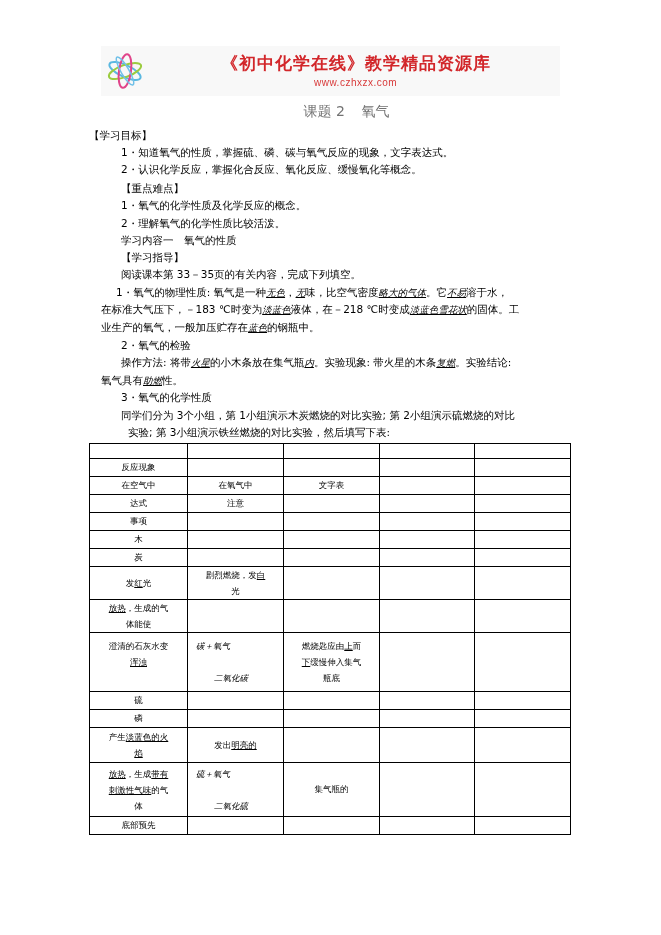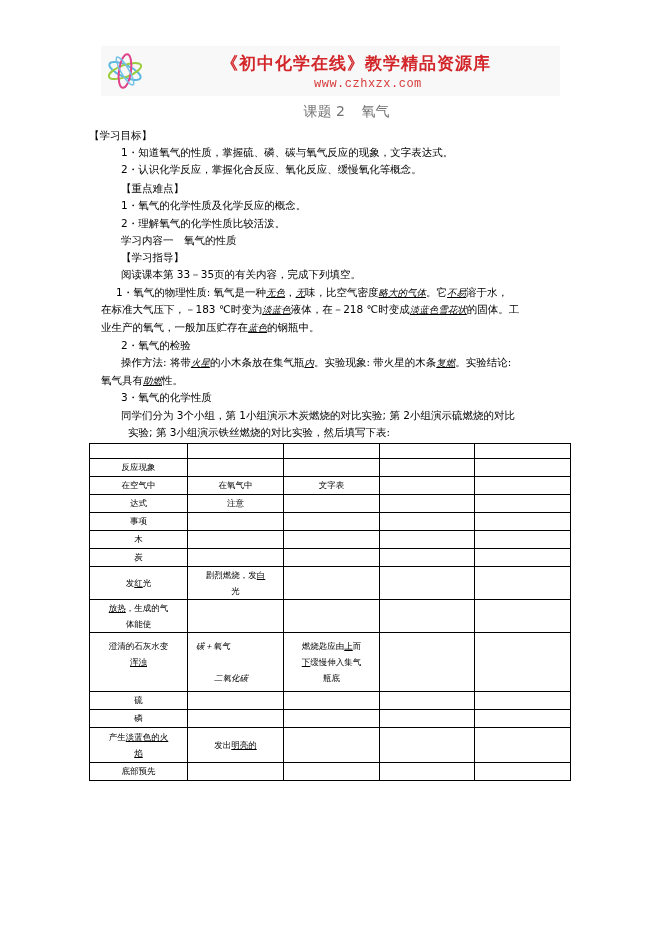--- a/index.html
+++ b/index.html
@@ -3,22 +3,22 @@
   <meta charset="utf-8">
   <style>
     html, body { margin: 0; padding: 0; background: #ffffff; }
     body { width: 661px; height: 935px; position: relative; overflow: hidden;
            font-family: "DejaVu Sans", "Liberation Sans", sans-serif; color: #000; }
     .banner { position: absolute; left: 101px; top: 46px; width: 459px; height: 50px;
               background: #f8f8f8; }
     .logo { position: absolute; left: 4px; top: 6px; width: 40px; height: 38px; }
     .banner-title { position: absolute; left: 120px; top: 6px; font-size: 17px; font-weight: bold;
                     color: #d2262a; letter-spacing: 1px; font-family: "DejaVu Serif", serif; white-space: nowrap; }
-    .banner-url { position: absolute; left: 213px; top: 31px; font-size: 12px; color: #d83a3a;
-                  font-family: Liberation Mono, monospace; letter-spacing: 0.5px; }
+    .banner-url { position: absolute; left: 213px; top: 31px; font-size: 10px; color: #d83a3a;
+                  font-family: Liberation Sans, sans-serif; letter-spacing: 0.5px; }
     .title { position: absolute; left: 0; width: 661px; top: 103px; text-align: center;
              color: #737373; font-size: 14px; font-family: "DejaVu Sans", sans-serif; padding-left: 16px; }
     .title span { margin: 0 6px; }
     .line { position: absolute; font-size: 10.5px; white-space: nowrap; line-height: 14px; text-align: right; }
     u { text-decoration: underline; }
     .ans { font-family: "DejaVu Serif", serif; font-style: italic; font-size: 9.5px; }
     table.tbl { position: absolute; left: 89px; top: 443px; border-collapse: collapse;
                 width: 482px; table-layout: fixed; }
     .tbl td { border: 1px solid #000; padding: 0 2px; font-size: 8.5px;
               text-align: center; vertical-align: middle; line-height: 17px;
@@ -171,20 +171,27 @@
     <td></td>
     <td></td>
   </tr>
   <tr style="height:35px">
     <td class="tight"><span>产生</span><u>淡蓝色的火</u><br><u>焰</u></td>
     <td><span>发出</span><u>明亮的</u></td>
     <td></td>
     <td></td>
     <td></td>
   </tr>
+  <tr style="height:54px">
+    <td class="tight"><u>放热</u><span>，生成</span><u>带有</u><br><u>刺激性气味</u><span>的气</span><br><span>体</span></td>
+    <td class="l tight"><span>硫＋氧气</span><br><br><span style="padding-left:18px">二氧化硫</span></td>
+    <td>集气瓶的</td>
+    <td></td>
+    <td></td>
+  </tr>
   <tr style="height:17px">
     <td>底部预先</td>
     <td></td>
     <td></td>
     <td></td>
     <td></td>
   </tr>
 </tbody>
   </table>
 

